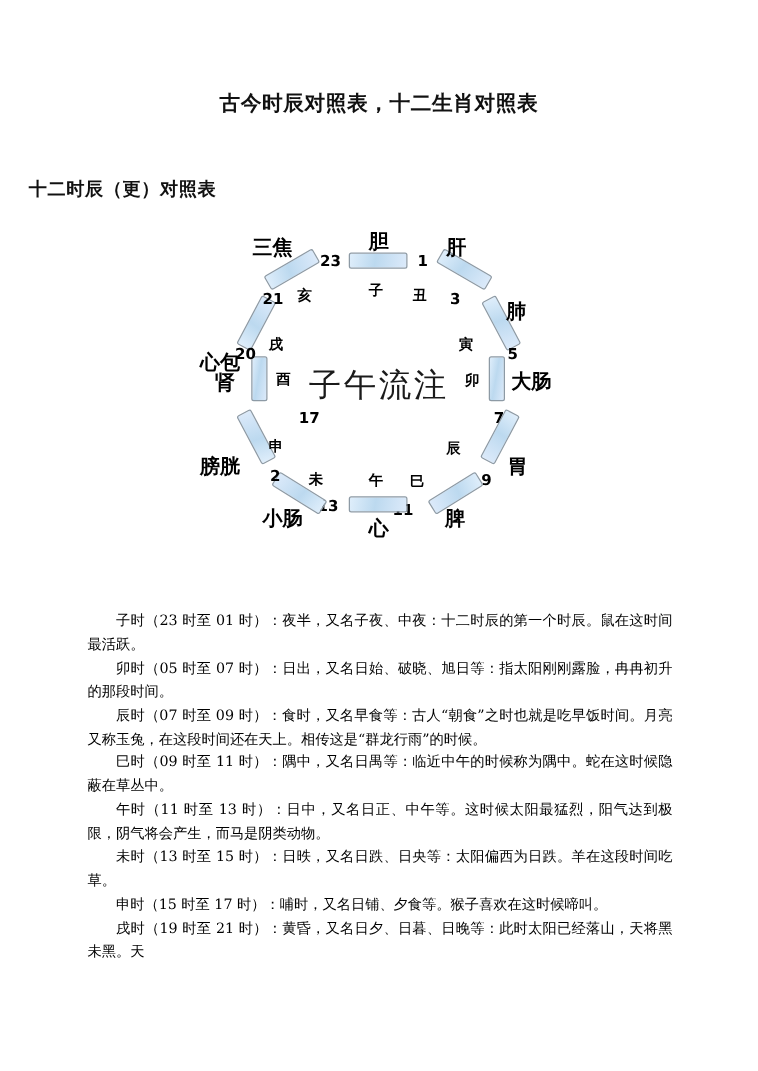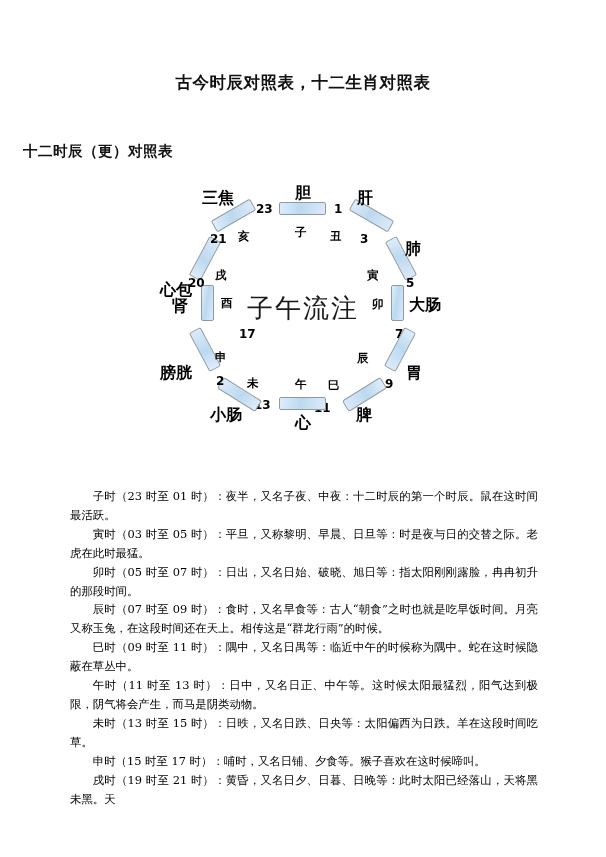--- a/index.html
+++ b/index.html
@@ -176,21 +176,20 @@
 
     <div class="bar" style="left:58px; top:34px; width:45px; height:13px; transform:rotate(-30deg);"></div>
     <div class="lbl organ" style="left:49px; top:15px;">三焦</div>
     <div class="lbl branch" style="left:85px; top:56px;">亥</div>
     <div class="lbl hour" style="left:57px; top:58px;">21</div>
 
   </div>
 
   <div id="body-text">
     <p>子时（23 时至 01 时）：夜半，又名子夜、中夜：十二时辰的第一个时辰。鼠在这时间最活跃。</p>
-    <p>寅时（03 时至 05 时）：平旦，又称黎明、早晨、日旦等：时是夜与日的交替之际。老虎在此时最猛。</p>
     <p>卯时（05 时至 07 时）：日出，又名日始、破晓、旭日等：指太阳刚刚露脸，冉冉初升的那段时间。</p>
     <p>辰时（07 时至 09 时）：食时，又名早食等：古人“朝食”之时也就是吃早饭时间。月亮又称玉兔，在这段时间还在天上。相传这是“群龙行雨”的时候。</p>
     <p>巳时（09 时至 11 时）：隅中，又名日禺等：临近中午的时候称为隅中。蛇在这时候隐蔽在草丛中。</p>
     <p>午时（11 时至 13 时）：日中，又名日正、中午等。这时候太阳最猛烈，阳气达到极限，阴气将会产生，而马是阴类动物。</p>
     <p>未时（13 时至 15 时）：日昳，又名日跌、日央等：太阳偏西为日跌。羊在这段时间吃草。</p>
     <p>申时（15 时至 17 时）：哺时，又名日铺、夕食等。猴子喜欢在这时候啼叫。</p>
     <p>戌时（19 时至 21 时）：黄昏，又名日夕、日暮、日晚等：此时太阳已经落山，天将黑未黑。天</p>
   </div>
 
 </div>

